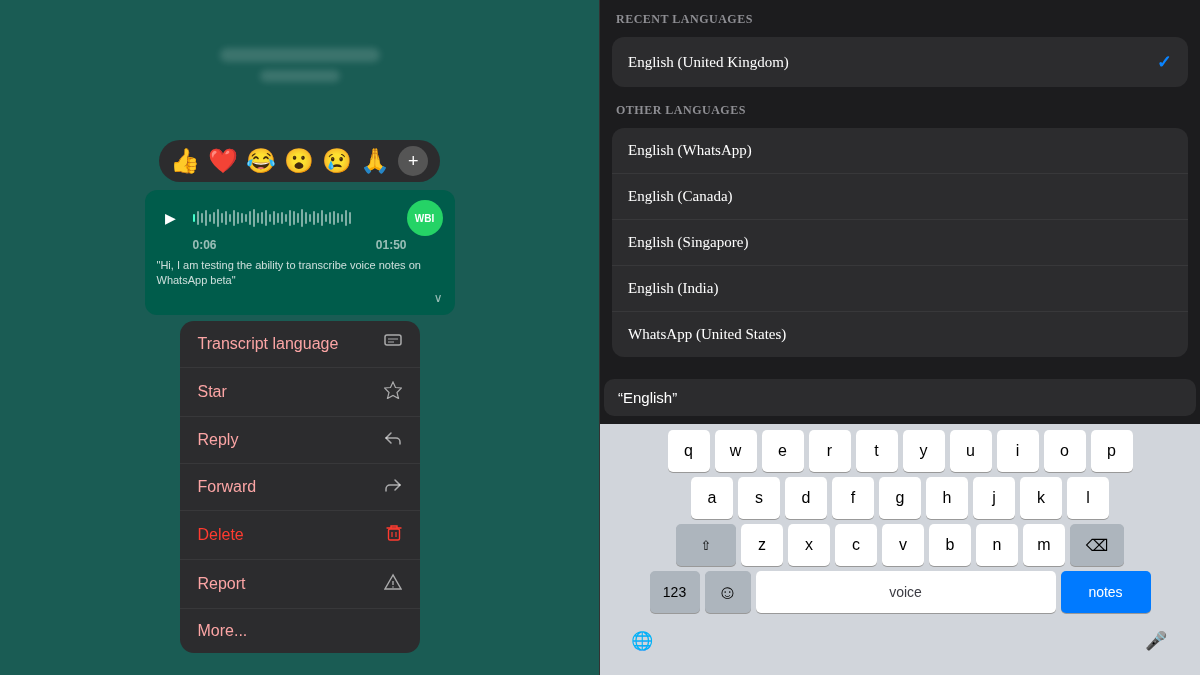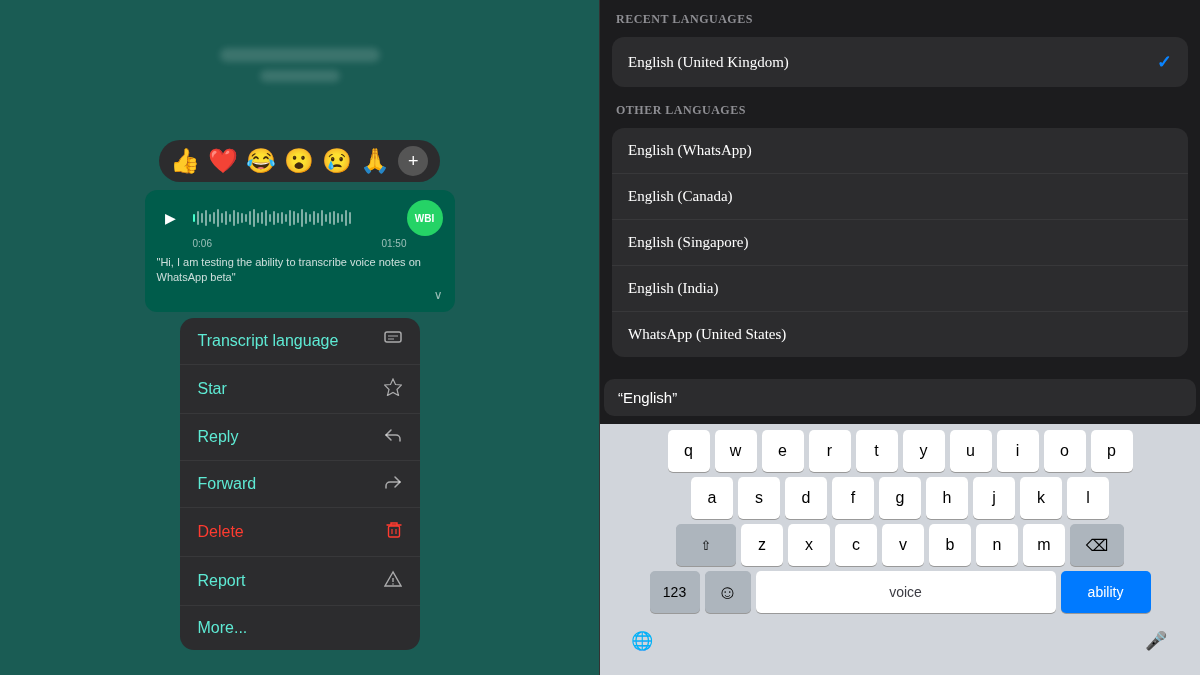--- a/index.html
+++ b/index.html
@@ -151,22 +151,23 @@
     }
 
     .voice-timestamps {
       display: flex;
       justify-content: space-between;
       margin-top: 2px;
       padding: 0 36px;
     }
 
     .voice-time {
-      font-size: 10px;
+      font-size: 12px;
       color: rgba(255,255,255,0.6);
+      font-weight: bold;
     }
 
     .voice-transcript {
       font-size: 11px;
       color: rgba(255,255,255,0.8);
       margin-top: 6px;
       line-height: 1.4;
     }
 
     .chevron-down {
@@ -195,21 +196,21 @@
       border-bottom: 1px solid rgba(255,255,255,0.06);
       cursor: pointer;
     }
 
     .menu-item:last-child {
       border-bottom: none;
     }
 
     .menu-item-label {
       font-size: 16px;
-      color: #5eead4;
+      color: #fca5a5;
     }
 
     .menu-item-label.delete {
       color: #ff3b30;
     }
 
     .menu-item-icon {
       font-size: 16px;
       color: rgba(255,255,255,0.6);
     }
@@ -592,21 +593,21 @@
       <div class="key">b</div>
       <div class="key">n</div>
       <div class="key">m</div>
       <div class="key dark backspace">⌫</div>
     </div>
 
     <div class="keyboard-row">
       <div class="key dark num">123</div>
       <div class="key dark emoji-key">☺</div>
       <div class="key space">voice</div>
-      <div class="key search-key">ability</div>
+      <div class="key search-key">notes</div>
     </div>
 
     <div class="keyboard-row" style="justify-content:space-between; padding: 2px 16px 4px 16px;">
       <div class="key dark globe-key" style="font-size:18px; background: transparent; box-shadow:none;">🌐</div>
       <div class="key dark mic-key" style="font-size:18px; background: transparent; box-shadow:none;">🎤</div>
     </div>
   </div>
 </div>
 
 </body></html>

